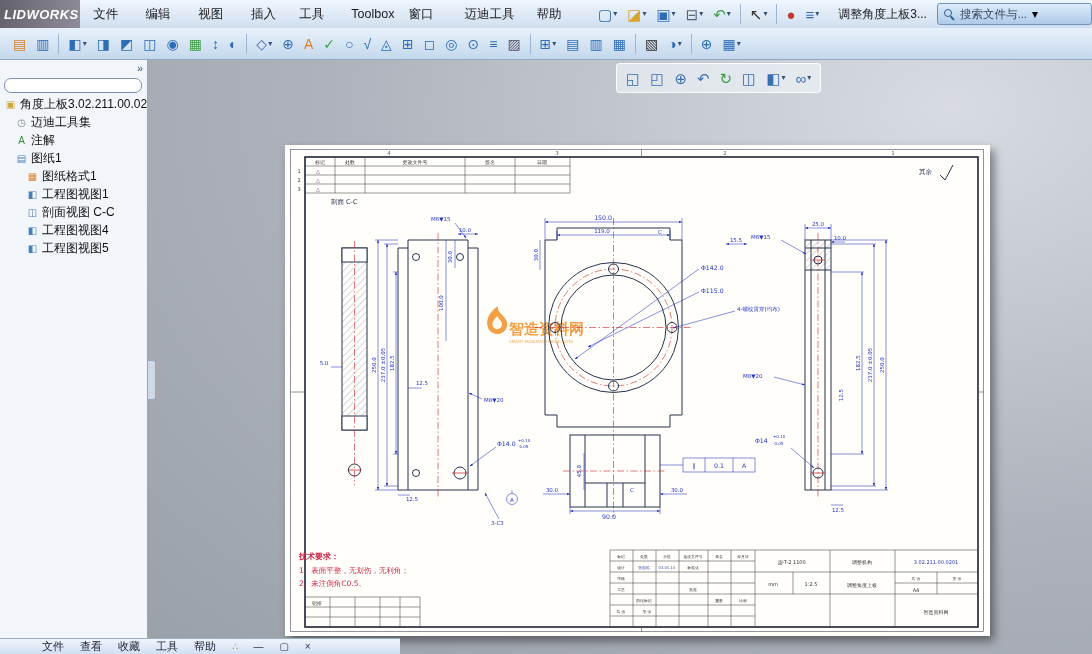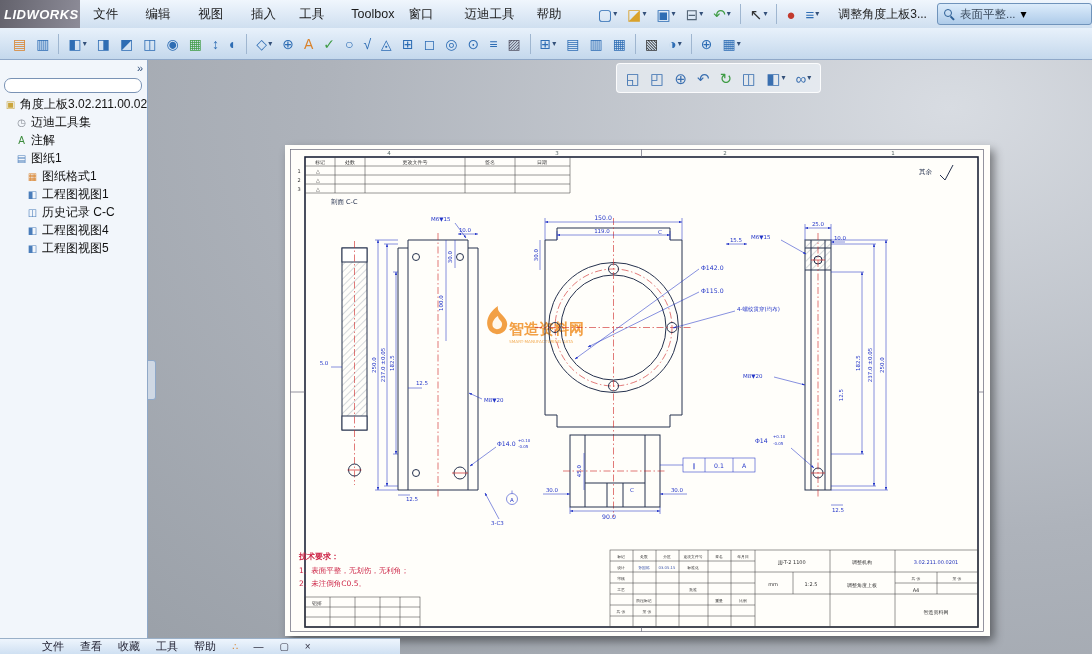--- a/index.html
+++ b/index.html
@@ -127,21 +127,21 @@
         <span class="glyph">●</span>
       </span>
       <span class="tbtn" style="color: rgb(46, 109, 180);">
         <span class="glyph">≡</span>
         <span class="caret">▾</span>
       </span>
     </div>
   <div id="doc-title">调整角度上板3...</div>
   <div id="searchbox">
     <span class="mag"></span>
-    <span class="stext">表面平整...</span>
+    <span class="stext">搜索文件与...</span>
     <span class="caret">▾</span>
   </div>
 </div>
 
 <div id="row2">
 
 <span class="tbtn" style="color: rgb(217, 130, 43);">
       <span class="glyph">▤</span>
     </span>
     <span class="tbtn" style="color: rgb(46, 109, 180);">
@@ -272,21 +272,21 @@
       <div class="tree-item" style="padding-left: 26px;">
         <span class="ticon" style="color: rgb(217, 130, 43);">▦</span>
         <span class="tlabel">图纸格式1</span>
       </div>
       <div class="tree-item" style="padding-left: 26px;">
         <span class="ticon" style="color: rgb(74, 125, 187);">◧</span>
         <span class="tlabel">工程图视图1</span>
       </div>
       <div class="tree-item" style="padding-left: 26px;">
         <span class="ticon" style="color: rgb(74, 125, 187);">◫</span>
-        <span class="tlabel">历史记录 C-C</span>
+        <span class="tlabel">剖面视图 C-C</span>
       </div>
       <div class="tree-item" style="padding-left: 26px;">
         <span class="ticon" style="color: rgb(74, 125, 187);">◧</span>
         <span class="tlabel">工程图视图4</span>
       </div>
       <div class="tree-item" style="padding-left: 26px;">
         <span class="ticon" style="color: rgb(74, 125, 187);">◧</span>
         <span class="tlabel">工程图视图5</span>
       </div>
     </div>

